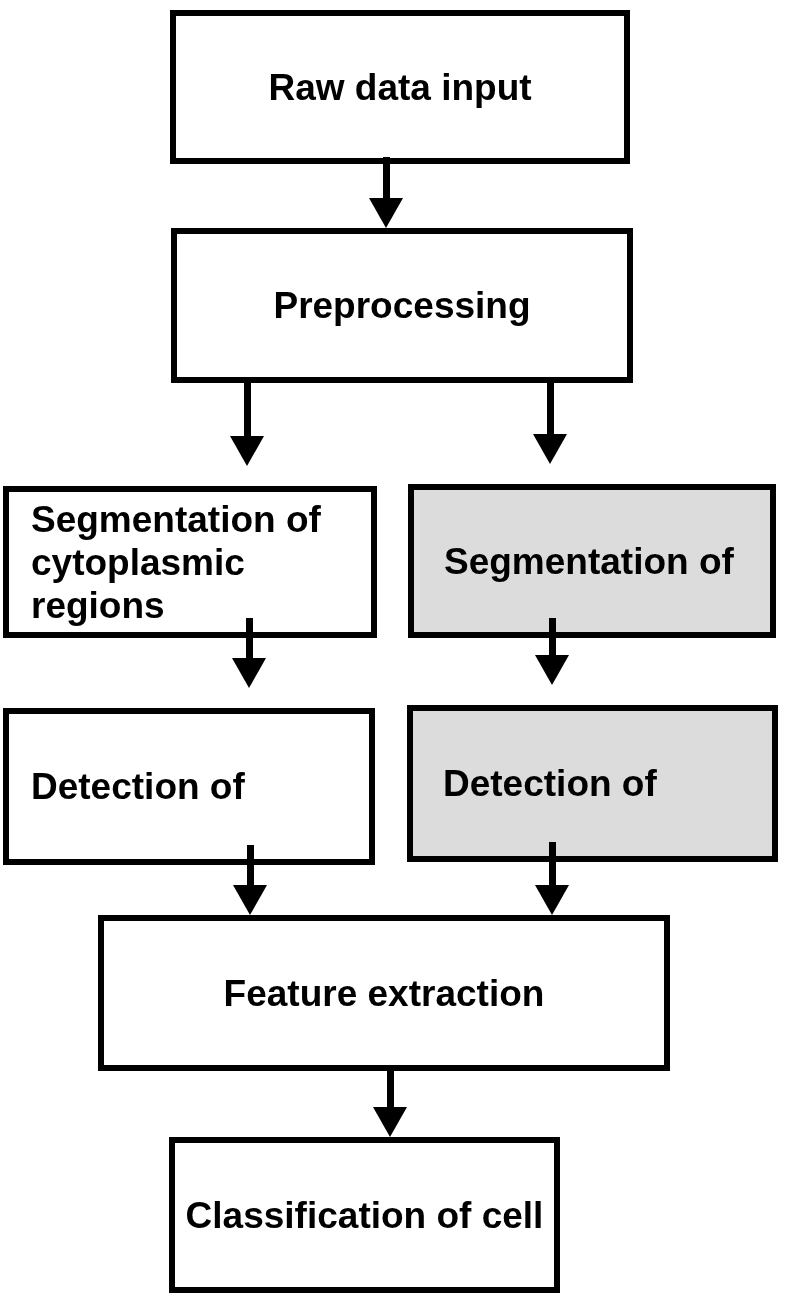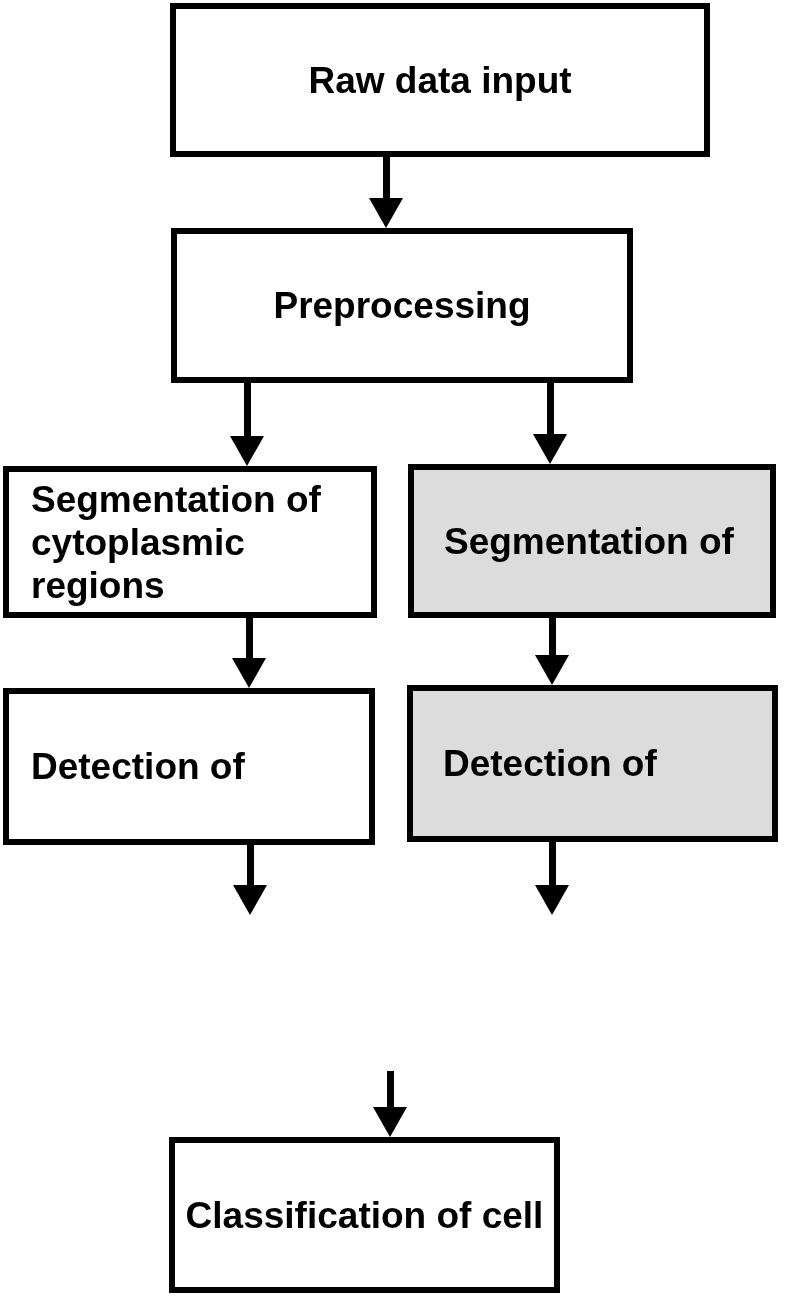--- a/index.html
+++ b/index.html
@@ -23,20 +23,21 @@
     justify-content:center;
     align-items:center;
     text-align:center;
     font-size:37px;
     line-height:43px;
     letter-spacing:0px;
   }
   .node.left{
     align-items:flex-start;
     text-align:left;
+    margin-top:20px;
   }
   .node.gray{
     background:#dcdcdc;
   }
   .node span{display:block;}
   .arrow{
     position:absolute;
     width:34px;
     margin-left:-17px;
   }
@@ -60,21 +61,21 @@
     border-left:17px solid transparent;
     border-right:17px solid transparent;
     border-top:30px solid #000000;
   }
 </style>
 </head>
 <body>
 
 <div class="canvas">
 
-  <div class="node" style="left:170px;top:3px;width:540px;height:154px">
+  <div class="node" style="left:170px;top:10px;width:460px;height:154px">
     <span>Raw data input</span>
   </div>
 
   <div class="arrow" style="left:386px;top:157px;height:71px"></div>
 
   <div class="node" style="left:171px;top:228px;width:462px;height:155px">
     <span>Preprocessing</span>
   </div>
 
   <div class="arrow" style="left:247px;top:383px;height:83px"></div>
@@ -96,20 +97,23 @@
     <span>Detection of</span>
   </div>
 
   <div class="node left gray" style="left:407px;top:685px;width:371px;height:157px;padding-left:30px">
     <span>Detection of</span>
   </div>
 
   <div class="arrow" style="left:250px;top:845px;height:70px"></div>
   <div class="arrow" style="left:552px;top:842px;height:73px"></div>
 
+  <div class="node" style="left:98px;top:915px;width:572px;height:156px">
+    <span>Feature extraction</span>
+  </div>
 
   <div class="arrow" style="left:390px;top:1071px;height:66px"></div>
 
   <div class="node" style="left:169px;top:1137px;width:391px;height:156px">
     <span>Classification of cell</span>
   </div>
 
 </div>
 
 </body></html>

